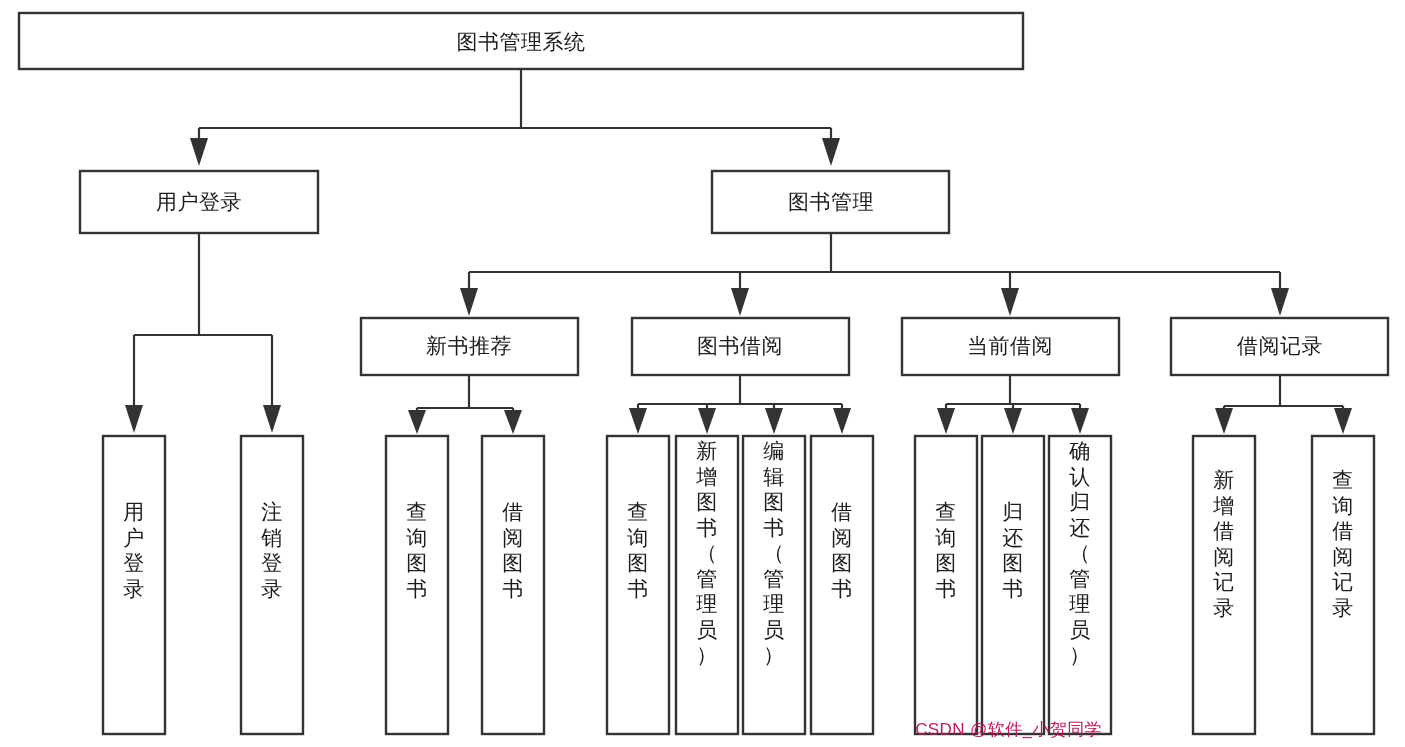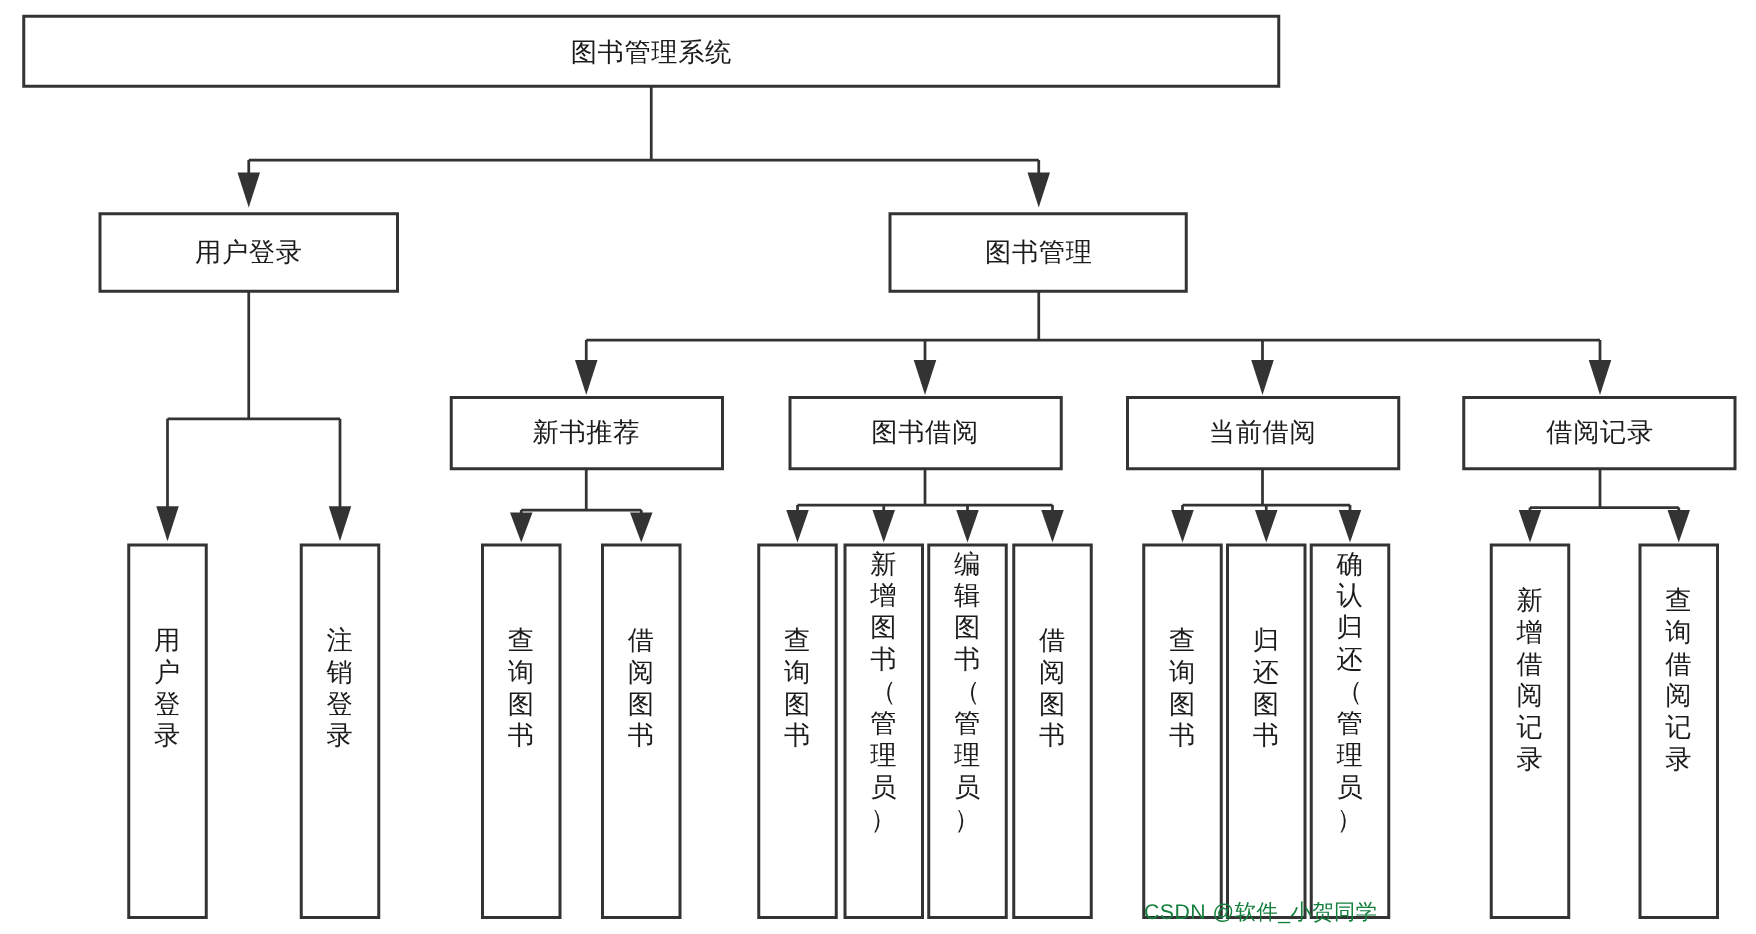--- a/index.html
+++ b/index.html
@@ -56,21 +56,21 @@
   .arrow-head {
     fill: #333333;
     stroke: none;
   }
   .watermark {
     position: absolute;
     right: 8px;
     bottom: 6px;
     font-family: "Liberation Sans", "DejaVu Sans", sans-serif;
     font-size: 17px;
-    color: #15803d;
+    color: #be185d;
     white-space: nowrap;
     user-select: none;
     letter-spacing: 0.4px;
     margin-top: 29px;
   }
 </style>
 </head>
 <body>
 
 <div id="diagram-root">

